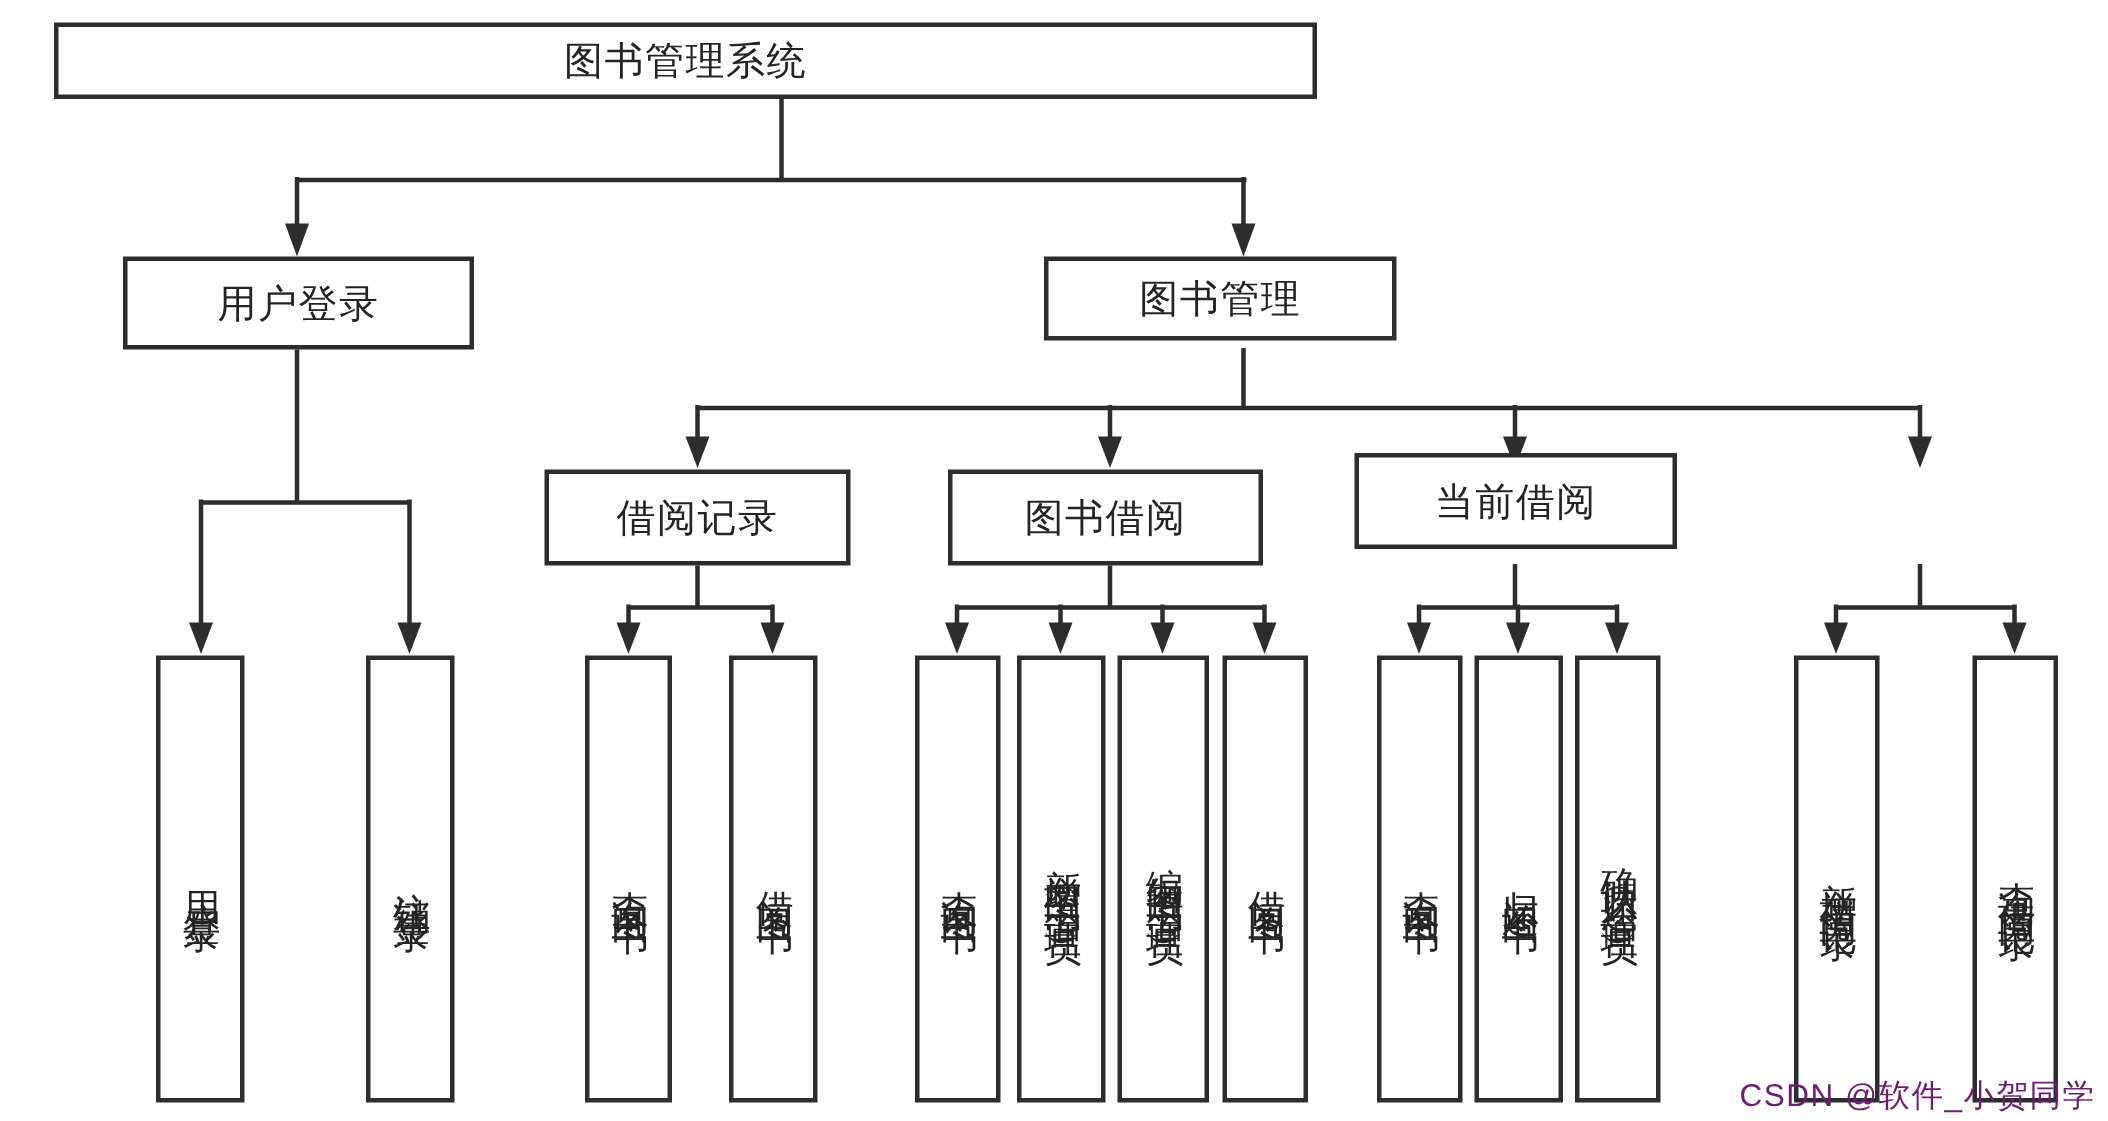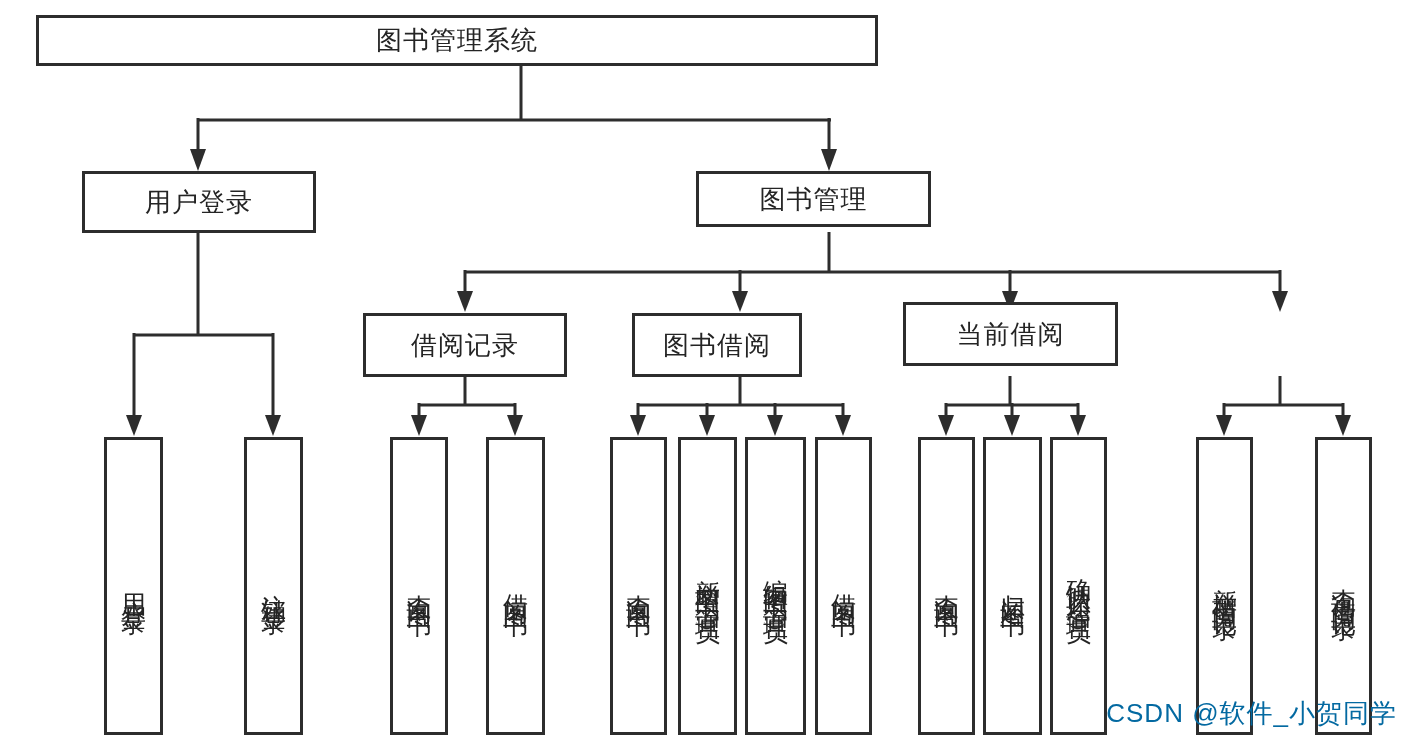--- a/index.html
+++ b/index.html
@@ -44,21 +44,21 @@
     text-orientation: mixed;
     font-size: 25px;
     letter-spacing: 6px;
     line-height: 1;
   }
   
   .n-root { left: 36px;  top: 15px;  width: 842px; height: 51px; }
   .n-login{ left: 82px;  top: 171px; width: 234px;  height: 62px; }
   .n-mgmt { left: 696px; top: 171px; width: 235px;  height: 56px; }
   .n-l3a  { left: 363px; top: 313px; width: 204px;  height: 64px; }
-  .n-l3b  { left: 632px; top: 313px; width: 170px;  height: 64px; }
+  .n-l3b  { left: 632px; top: 313px; width: 210px;  height: 64px; }
   .n-l3c  { left: 903px; top: 302px; width: 215px;  height: 64px; }
   .n-l3d  { left: 1173px;top: 313px; width: 213px;  height: 64px; }
   
   .node.v { top: 437px; height: 298px; }
   .n-g1a { left: 104px;  width: 59px; }
   .n-g1b { left: 244px;  width: 59px; }
   .n-g2a { left: 390px;  width: 58px; }
   .n-g2b { left: 486px;  width: 59px; }
   .n-g3a { left: 610px;  width: 57px; }
   .n-g3b { left: 678px;  width: 59px; }
@@ -66,24 +66,24 @@
   .n-g3d { left: 815px;  width: 57px; }
   .n-g4a { left: 918px;  width: 57px; }
   .n-g4b { left: 983px;  width: 59px; }
   .n-g4c { left: 1050px; width: 57px; }
   .n-g5a { left: 1196px; width: 57px; }
   .n-g5b { left: 1315px; width: 57px; }
   
   .wm {
     position: absolute;
     right: 8px;
-    bottom: 16px;
-    font-size: 26px;
+    bottom: 3px;
+    font-size: 21px;
     letter-spacing: 1px;
-    color: #0369a1;
+    color: #701a75;
     z-index: 5;
     white-space: nowrap;
   }
 </style>
 </head>
 <body>
 
 <div class="stage">
 
   <svg class="wires" viewBox="0 0 1405 747" xmlns="http://www.w3.org/2000/svg">

